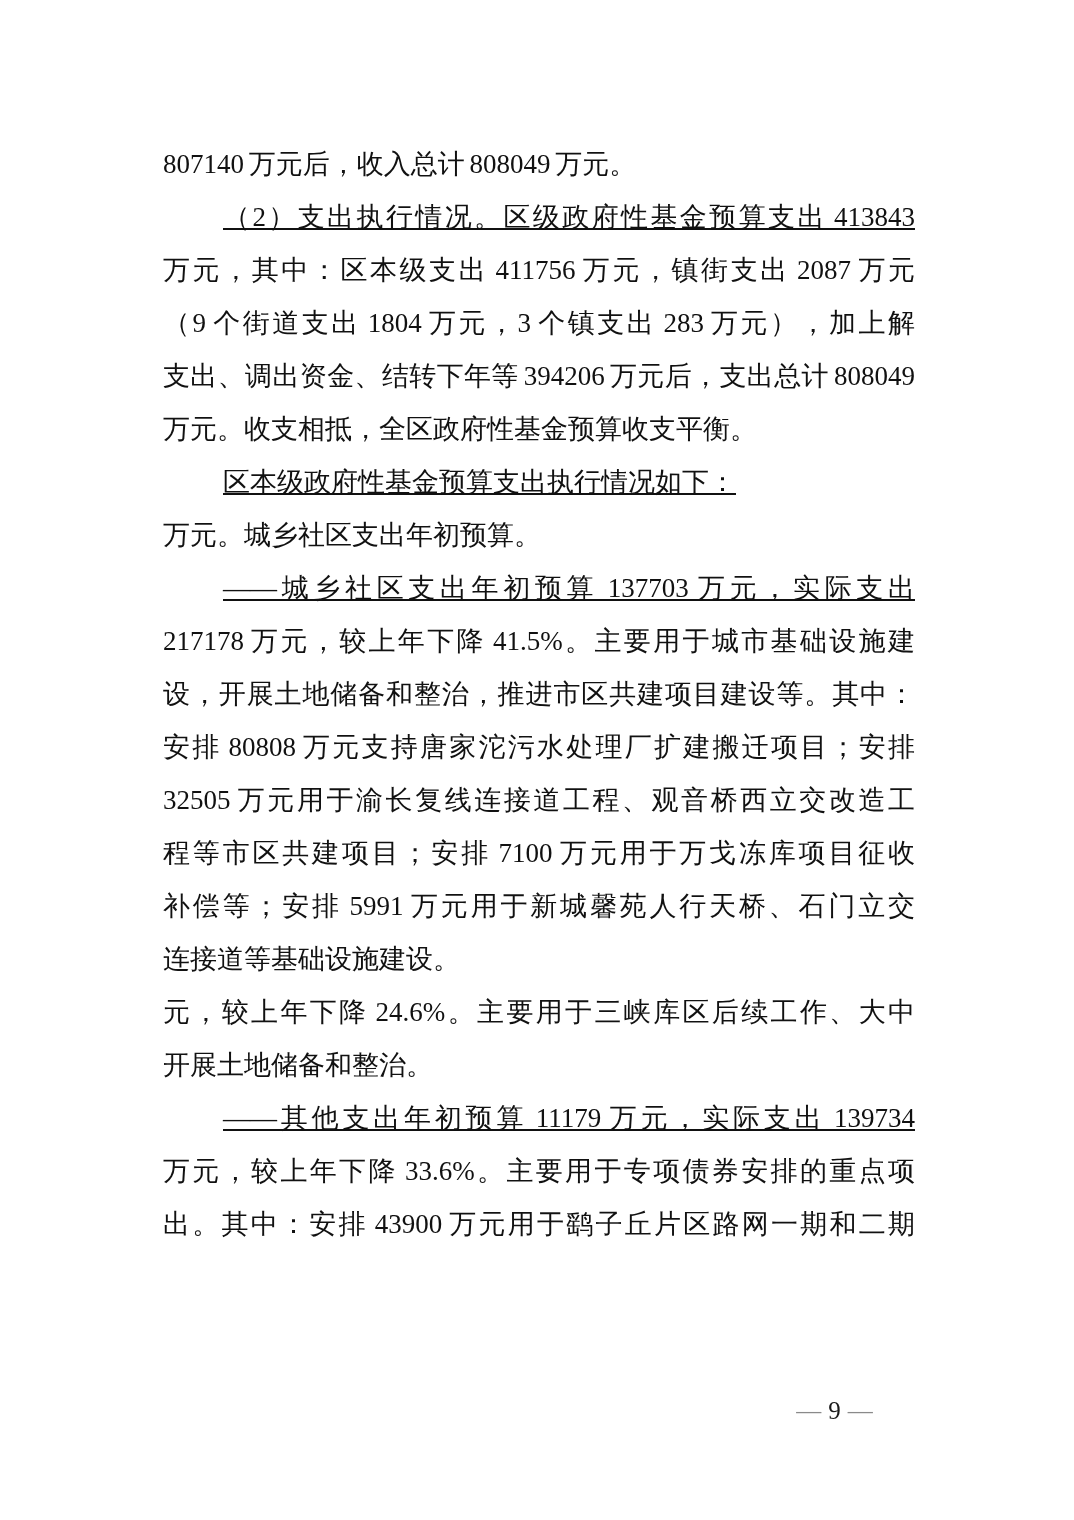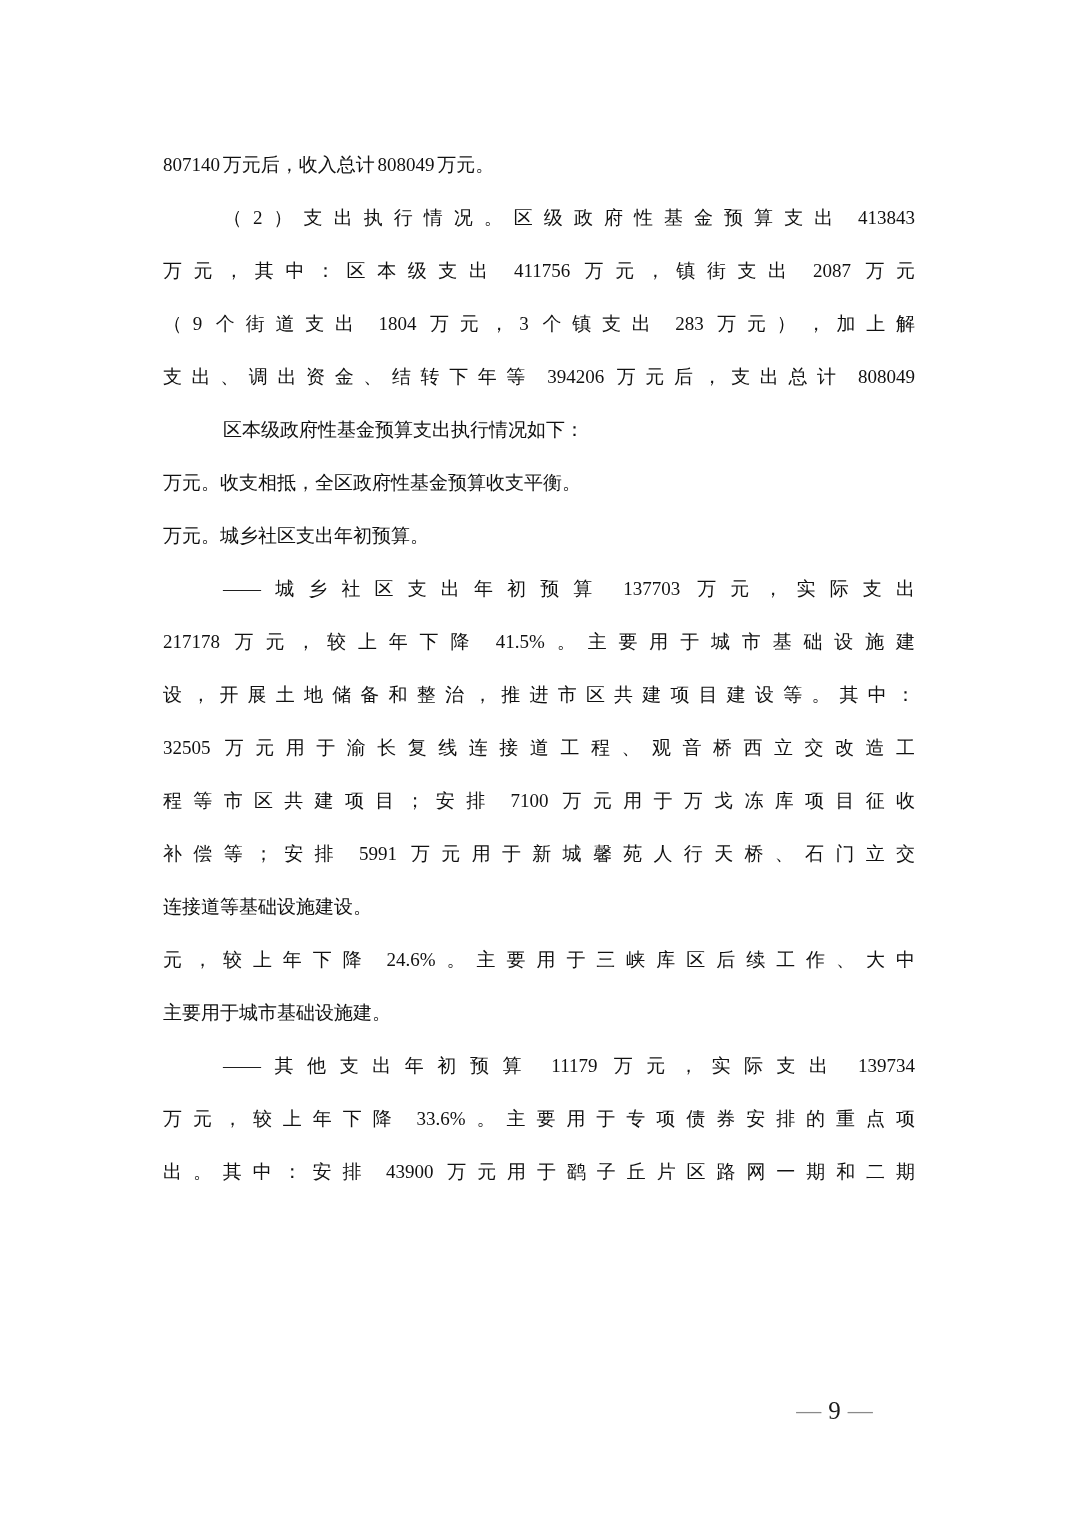--- a/index.html
+++ b/index.html
@@ -18,35 +18,36 @@
   .page {
     position: absolute;
     inset: 0;
     background: #ffffff;
   }
   .text-block {
     position: absolute;
     left: 163px;
     top: 138px;
     width: 752px;
-    font-size: 19px;
+    font-size: 27px;
     line-height: 53px;
     word-spacing: -2px;
     color: #111111;
   }
   .line {
     height: 53px;
     text-align: left;
   }
   .line.justify {
     text-align: justify;
     text-align-last: justify;
   }
   .line.indent {
     text-indent: 60px;
+    text-decoration: underline;
   }
   .page-number {
     position: absolute;
     left: 783px;
     top: 1396px;
     width: 104px;
     text-align: center;
     font-size: 25px;
     line-height: 30px;
     color: #1a1a1a;
@@ -61,32 +62,33 @@
 <body>
 
 <div class="page">
 
   <div class="text-block" id="lines-container">
       <div class="line">807140 万元后，收入总计 808049 万元。</div>
       <div class="line indent justify">（2）支出执行情况。区级政府性基金预算支出 413843</div>
       <div class="line justify">万元，其中：区本级支出 411756 万元，镇街支出 2087 万元</div>
       <div class="line justify">（9 个街道支出 1804 万元，3 个镇支出 283 万元），加上解</div>
       <div class="line justify">支出、调出资金、结转下年等 394206 万元后，支出总计 808049</div>
+      <div class="line">万元。收支相抵，全区政府性基金预算收支平衡。</div>
       <div class="line indent">区本级政府性基金预算支出执行情况如下：</div>
-      <div class="line">万元。收支相抵，全区政府性基金预算收支平衡。</div>
       <div class="line">万元。城乡社区支出年初预算。</div>
       <div class="line indent justify">——城乡社区支出年初预算 137703 万元，实际支出</div>
       <div class="line justify">217178 万元，较上年下降 41.5%。主要用于城市基础设施建</div>
       <div class="line justify">设，开展土地储备和整治，推进市区共建项目建设等。其中：</div>
+      <div class="line justify">安排 80808 万元支持唐家沱污水处理厂扩建搬迁项目；安排</div>
       <div class="line justify">32505 万元用于渝长复线连接道工程、观音桥西立交改造工</div>
       <div class="line justify">程等市区共建项目；安排 7100 万元用于万戈冻库项目征收</div>
       <div class="line justify">补偿等；安排 5991 万元用于新城馨苑人行天桥、石门立交</div>
       <div class="line">连接道等基础设施建设。</div>
       <div class="line justify">元，较上年下降 24.6%。主要用于三峡库区后续工作、大中</div>
-      <div class="line">主要用于城市基础设施建。</div>
+      <div class="line">开展土地储备和整治。</div>
       <div class="line indent justify">——其他支出年初预算 11179 万元，实际支出 139734</div>
       <div class="line justify">万元，较上年下降 33.6%。主要用于专项债券安排的重点项</div>
       <div class="line justify">出。其中：安排 43900 万元用于鹞子丘片区路网一期和二期</div>
     </div>
 
   <div class="page-number">
     <span class="dash">—</span><span>9</span><span class="dash">—</span>
   </div>
 
 </div>

